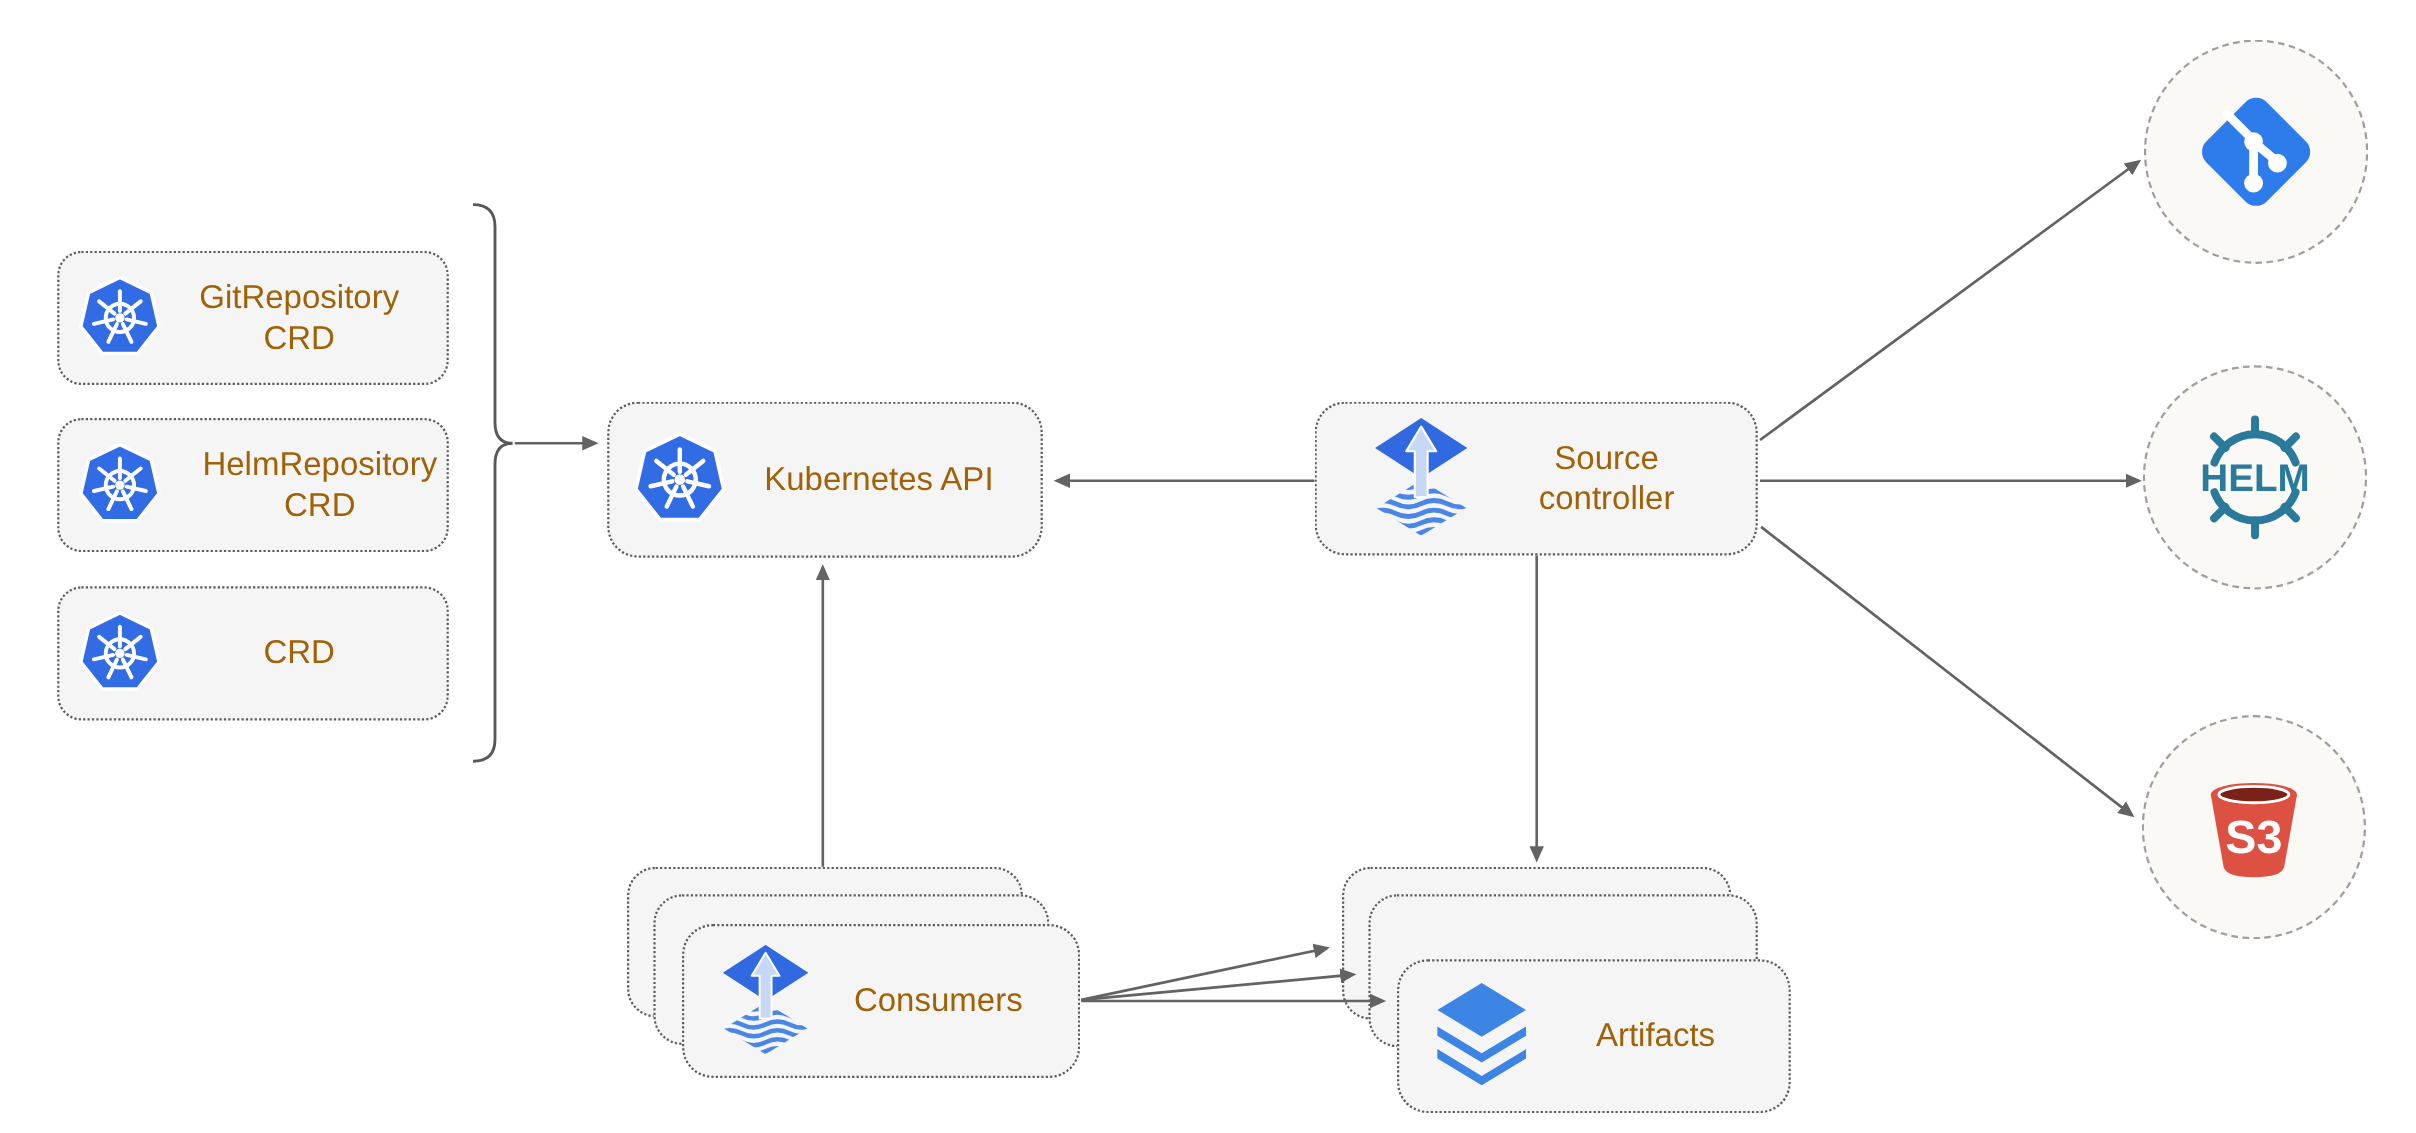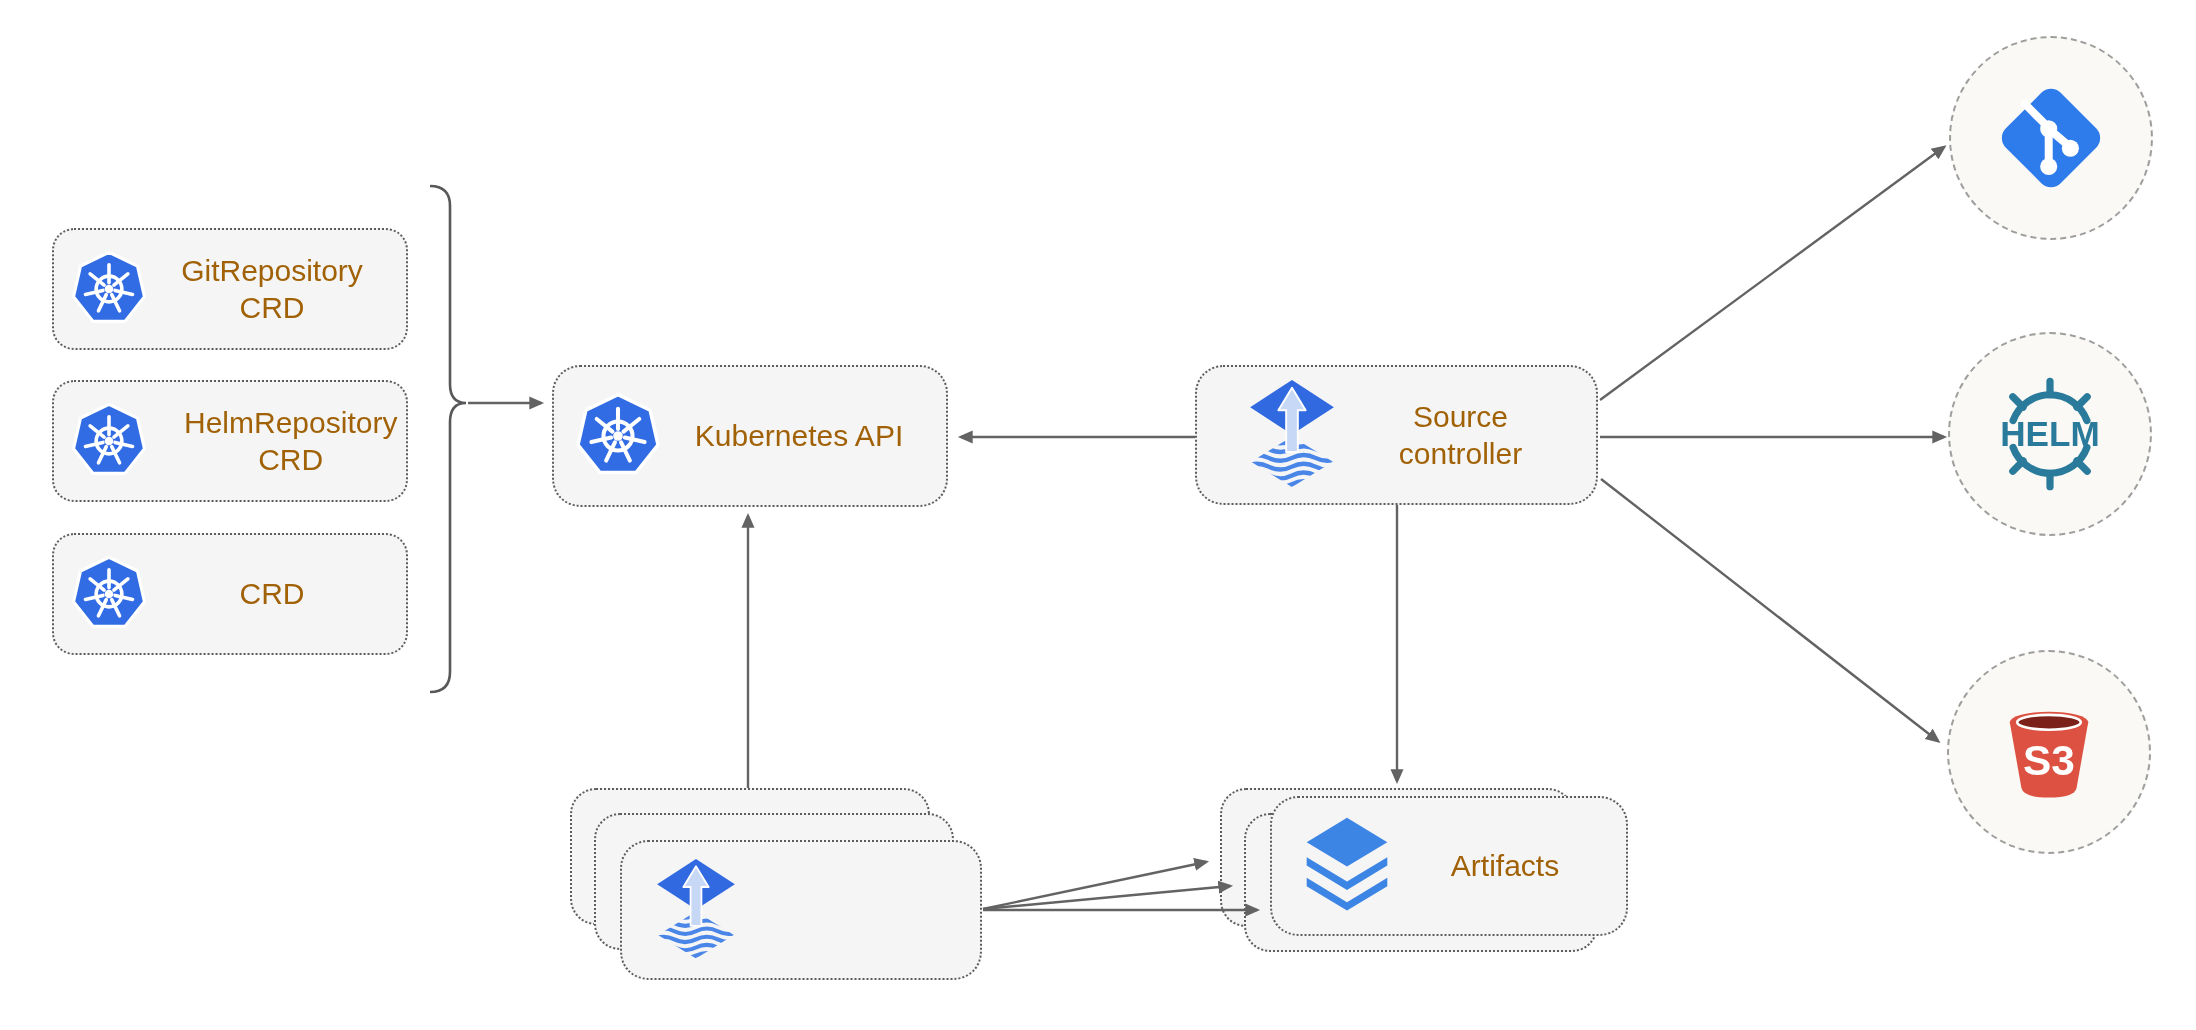--- a/index.html
+++ b/index.html
@@ -154,25 +154,26 @@
   </div>
 
   <div class="stackbox z1" style="left:570px;top:788px;width:360px;height:137px;"></div>
   <div class="stackbox z2" style="left:594px;top:813px;width:360px;height:137px;"></div>
   <div class="box bigbox z3" style="left:620px;top:840px;width:362px;height:140px;padding-left:34px;">
     <span class="icon">
       <svg width="80" height="103">
           <use href="#flux-icon"></use>
         </svg>
       </span>
+    <span class="lbl">Consumers</span>
   </div>
 
   <div class="stackbox z1" style="left:1220px;top:788px;width:354px;height:139px;"></div>
   <div class="stackbox z2" style="left:1244px;top:813px;width:354px;height:139px;"></div>
-  <div class="box bigbox z3" style="left:1270px;top:796px;width:358px;height:140px;padding-left:28px;">
+  <div class="box bigbox z3" style="left:1270px;top:872px;width:358px;height:140px;padding-left:28px;">
     <span class="icon">
       <svg width="94" height="105">
           <use href="#layers-icon"></use>
         </svg>
       </span>
     <span class="lbl">Artifacts</span>
   </div>
 
   <div class="circle" style="left:1949px;top:36px;">
     <span class="icon">

